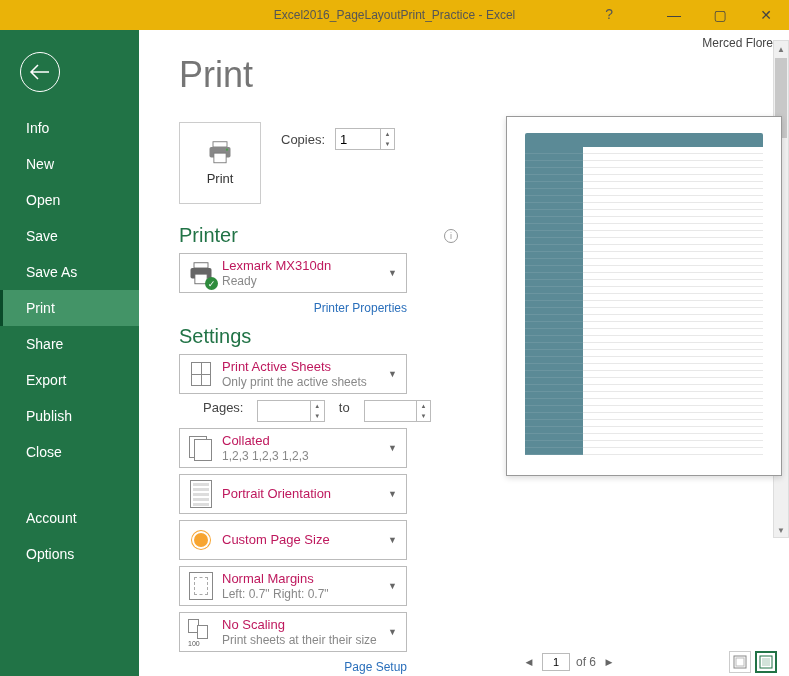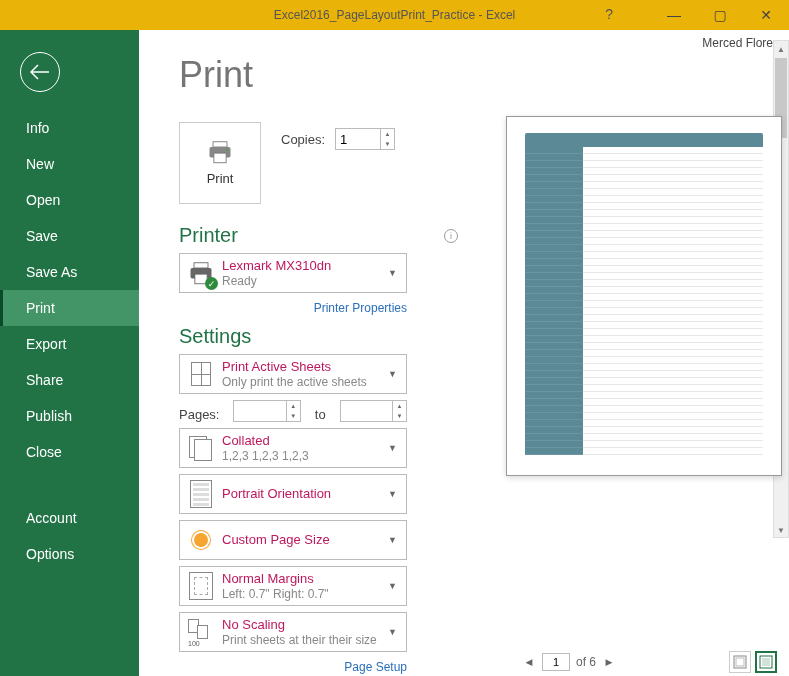--- a/index.html
+++ b/index.html
@@ -44,21 +44,21 @@
 .dd .icon { width:30px; height:30px; display:flex; align-items:center; justify-content:center; margin-right:6px; flex-shrink:0;}
 .dd .txt { flex:1; line-height:1.2; }
 .dd .txt .line1 { font-size:13px; color:#be185d; }
 .dd .txt .line2 { font-size:12px; color:#888; }
 .dd .caret { width:12px; color:#666; font-size:9px; }
 .dd.single { min-height:34px; }
 .dd.single .txt .line1 { font-size:13px; }
 
 .link-right { color:#2a6fbb; font-size:12px; text-align:right; width:228px; margin:8px 0 10px 0; display:block; }
 
-.pages-row { display:flex; align-items:flex-end; gap:14px; width:228px; margin-bottom:6px;}
+.pages-row { display:flex; align-items:flex-start; gap:14px; width:228px; margin-bottom:6px;margin-left:24px;}
 .pages-row label { font-size:13px;}
 .pages-row .spin { width:72px;}
 
 
 .preview-scroll { position:absolute; right:0; top:0; width:16px; height:498px; background:#f0f0f0; border:1px solid #ddd;}
 .preview-scroll .up, .preview-scroll .down { height:16px; font-size:8px; display:flex;align-items:center;justify-content:center;color:#777;}
 .preview-scroll .thumb { height:80px; background:#c8c8c8; margin:1px;}
 .preview-scroll .track { height:calc(100% - 32px);}
 
 .preview-page { position:absolute; left:42px; top:76px; width:276px; height:360px; border:1px solid #999; box-shadow:0 2px 6px rgba(0,0,0,.15); background: #fff; }
@@ -122,22 +122,22 @@
       <svg width="22" height="18" viewBox="0 0 22 18">
           <path d="M9 2 L2 9 L9 16 M2 9 H20" stroke-width="1.5"></path>
         </svg>
     </div>
     <div class="nav-item">Info</div>
     <div class="nav-item">New</div>
     <div class="nav-item">Open</div>
     <div class="nav-item">Save</div>
     <div class="nav-item">Save As</div>
     <div class="nav-item active">Print</div>
+    <div class="nav-item">Share</div>
     <div class="nav-item">Export</div>
-    <div class="nav-item">Share</div>
     <div class="nav-item">Publish</div>
     <div class="nav-item">Close</div>
     <div class="nav-spacer"></div>
     <div class="nav-item">Account</div>
     <div class="nav-item">Options</div>
   </div>
 
   <div class="main">
     <div class="left-col">
       <h1 class="page-title">Print</h1>

